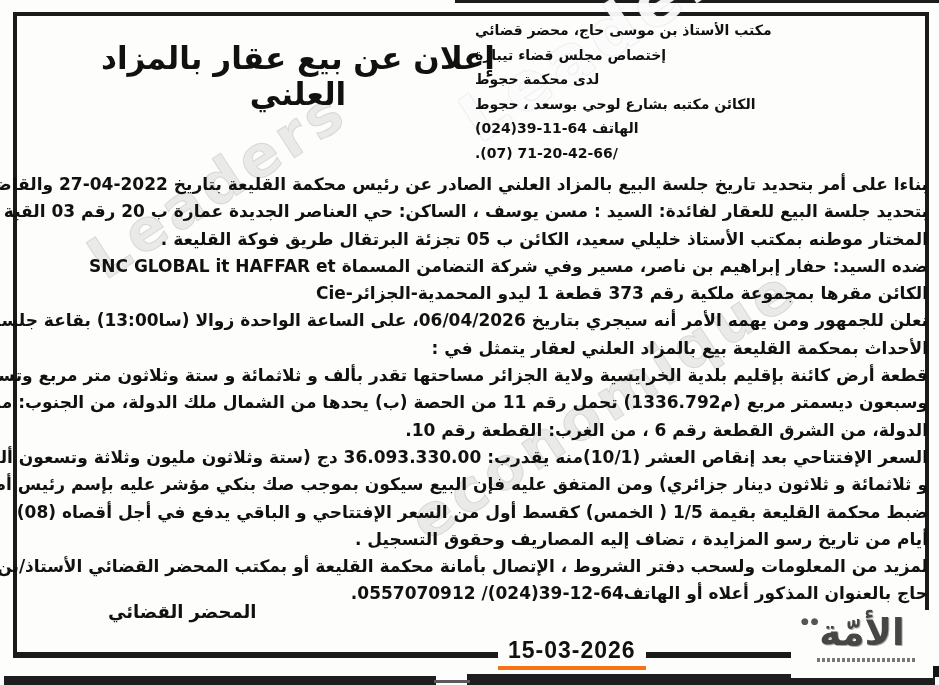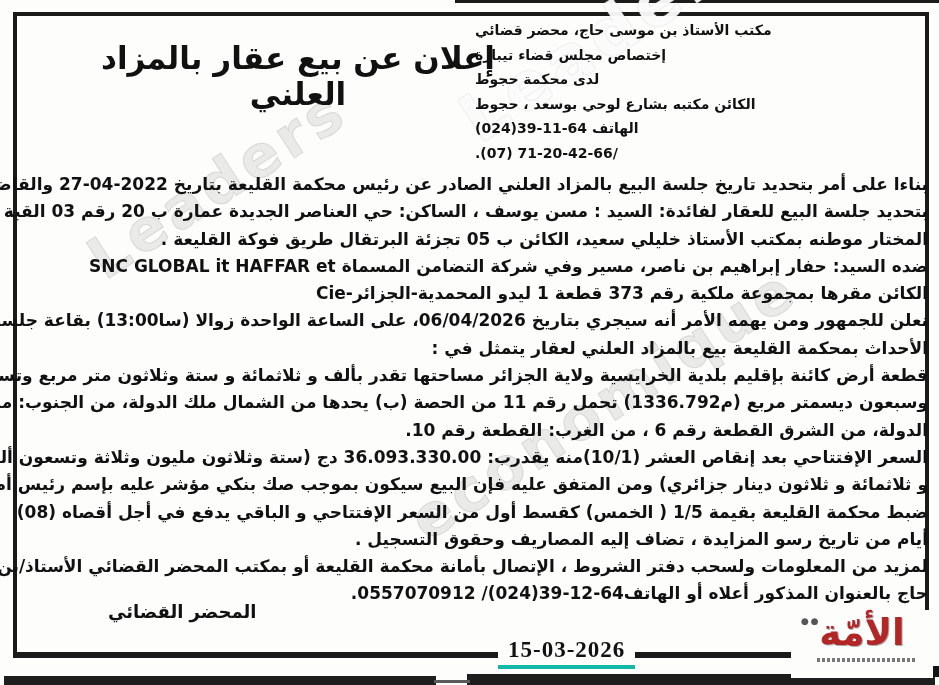--- a/index.html
+++ b/index.html
@@ -57,32 +57,32 @@
   .body-text .ln{white-space:nowrap;overflow:visible;}
   
   .signature{
     position:absolute;left:108px;top:601px;
     direction:rtl;font-size:18px;font-weight:bold;z-index:4;
   }
   
   .pub-date{
     position:absolute;left:498px;top:637px;
     background:#fdfdfb;padding:0 10px 2px 10px;
-    border-bottom:4px solid #14b8a6;
-    font-family:Liberation Serif, serif;
+    border-bottom:4px solid #f97316;
+    font-family:Liberation Sans, sans-serif;
     font-weight:bold;font-size:23px;letter-spacing:1px;
     z-index:5;
   }
   
   .logo{
     position:absolute;right:6px;top:610px;width:142px;height:68px;
     background:#fdfdfb;z-index:5;text-align:center;direction:rtl;
   }
   .logo .logo-text{
-    font-size:37px;font-weight:bold;color:#b91c1c;line-height:46px;
+    font-size:37px;font-weight:bold;color:#404040;line-height:46px;
     text-shadow:1px 1px 0 rgba(90,90,90,0.5);
     filter:contrast(0.9);
   }
   .logo .logo-strip{height:4px;margin:2px 18px 0 26px;background:repeating-linear-gradient(90deg,#777 0 3px,transparent 3px 5px);}
   .logo .logo-dots{position:absolute;left:10px;top:6px;font-size:9px;color:#555;letter-spacing:2px;}
   .logo-corner{position:absolute;right:0;top:666px;width:46px;height:11px;background:#141414;z-index:4;}
   
   .next-ad-a{position:absolute;left:4px;top:676px;width:432px;height:9px;background:#1e1e1e;z-index:1;}
   .next-ad-b{position:absolute;left:467px;top:674px;width:468px;height:11px;background:#1e1e1e;z-index:1;}
   .next-ad-c{position:absolute;left:434px;top:680px;width:36px;height:3px;background:#5a5a5a;z-index:1;}

